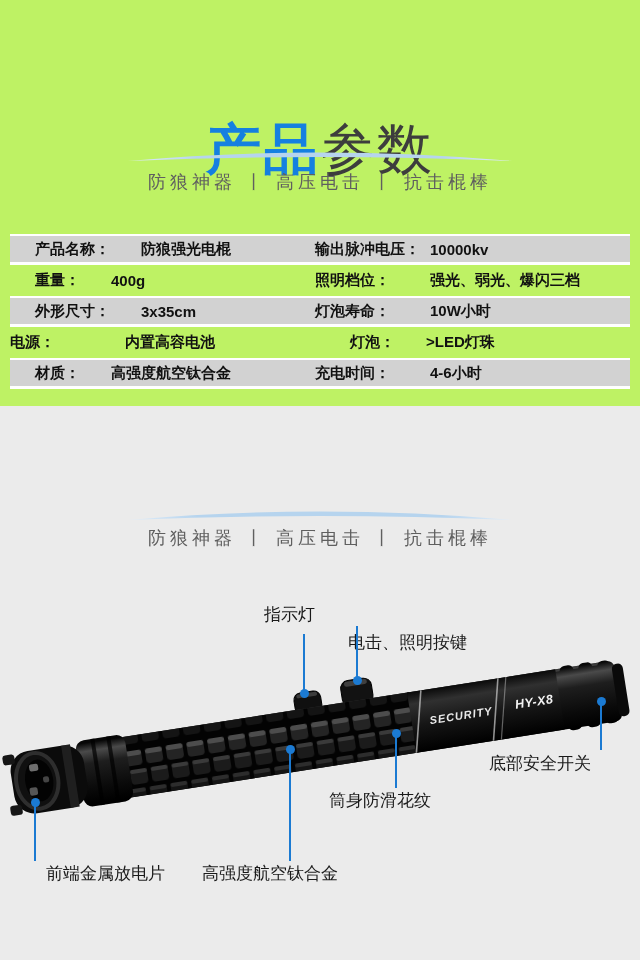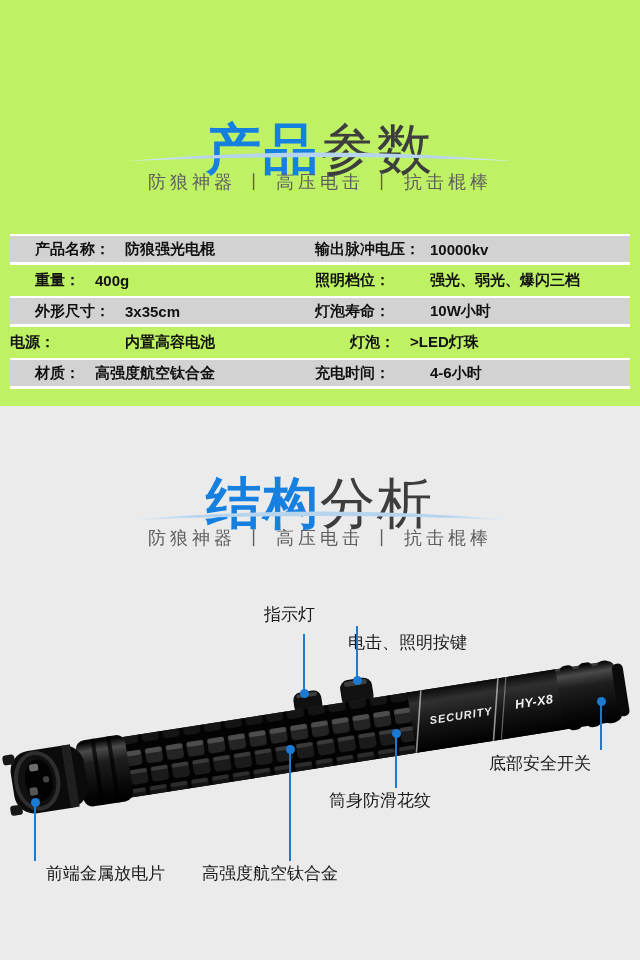--- a/index.html
+++ b/index.html
@@ -32,21 +32,21 @@
   
   .spec-table{position:absolute;left:10px;top:234px;width:620px;}
   .spec-row{
     height:31px;display:flex;align-items:center;
     font-size:15px;font-weight:700;color:#111111;
   }
   .spec-row:nth-child(odd){
     background:linear-gradient(#ffffff 0 2px,#d2d2d2 2px 28px,#ffffff 28px 100%);
   }
   .cell{display:flex;align-items:center;}
-  .cell-left{width:305px;padding-left:25px;box-sizing:border-box;}
+  .cell-left{width:305px;padding-left:25px;box-sizing:border-box;gap:16px;}
   .cell-left .spec-value{margin-left:15px;}
   .cell-right{flex:1;}
   .cell-right .spec-label{width:115px;flex:0 0 auto;}
   
   .co-label{position:absolute;font-size:17px;font-weight:500;color:#1a1a1a;white-space:nowrap;}
   .co-line{position:absolute;width:2px;background:#1b7ad2;}
   .co-dot{position:absolute;width:9px;height:9px;border-radius:50%;background:#1b7ad2;}
   .baton-svg{position:absolute;left:0;top:174px;}
   .baton-brand{font-family:"Liberation Sans",sans-serif;font-style:italic;font-weight:700;
     font-size:11px;letter-spacing:1px;fill:#e9e9e9;}
@@ -123,21 +123,20 @@
           </div>
         <div class="cell cell-right">
             <span class="spec-label">充电时间：</span>
             <span class="spec-value">4-6小时</span>
           </div>
       </div>
     </div>
   </section>
 
   <section class="sec sec-structure">
-    <h1 class="sec-title"><span class="t-blue">结构</span><span class="t-gray">分析</span></h1>
 
     <svg class="swoosh" viewBox="0 0 390 14">
       <path d="M3,11 Q195,-6 387,11 Q195,3 3,11 Z" fill="url(#swg1)"></path>
     </svg>
 
     <div class="sec-sub">防狼神器 丨 高压电击 丨 抗击棍棒</div>
 
     <svg class="baton-svg" width="640" height="380" viewBox="0 0 640 380">
       <defs>
         <linearGradient id="bodyGrad" x1="0" y1="168" x2="0" y2="229" gradientUnits="userSpaceOnUse">

